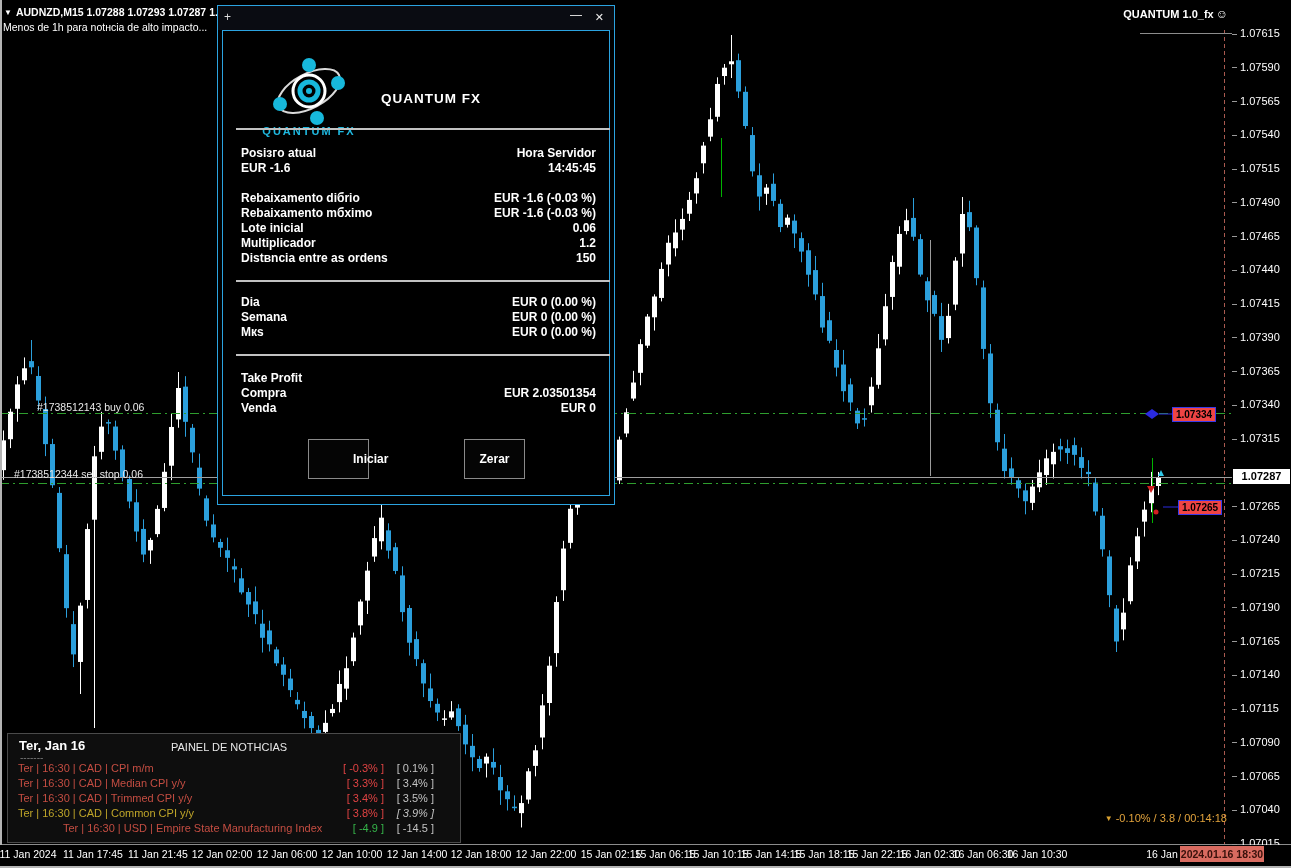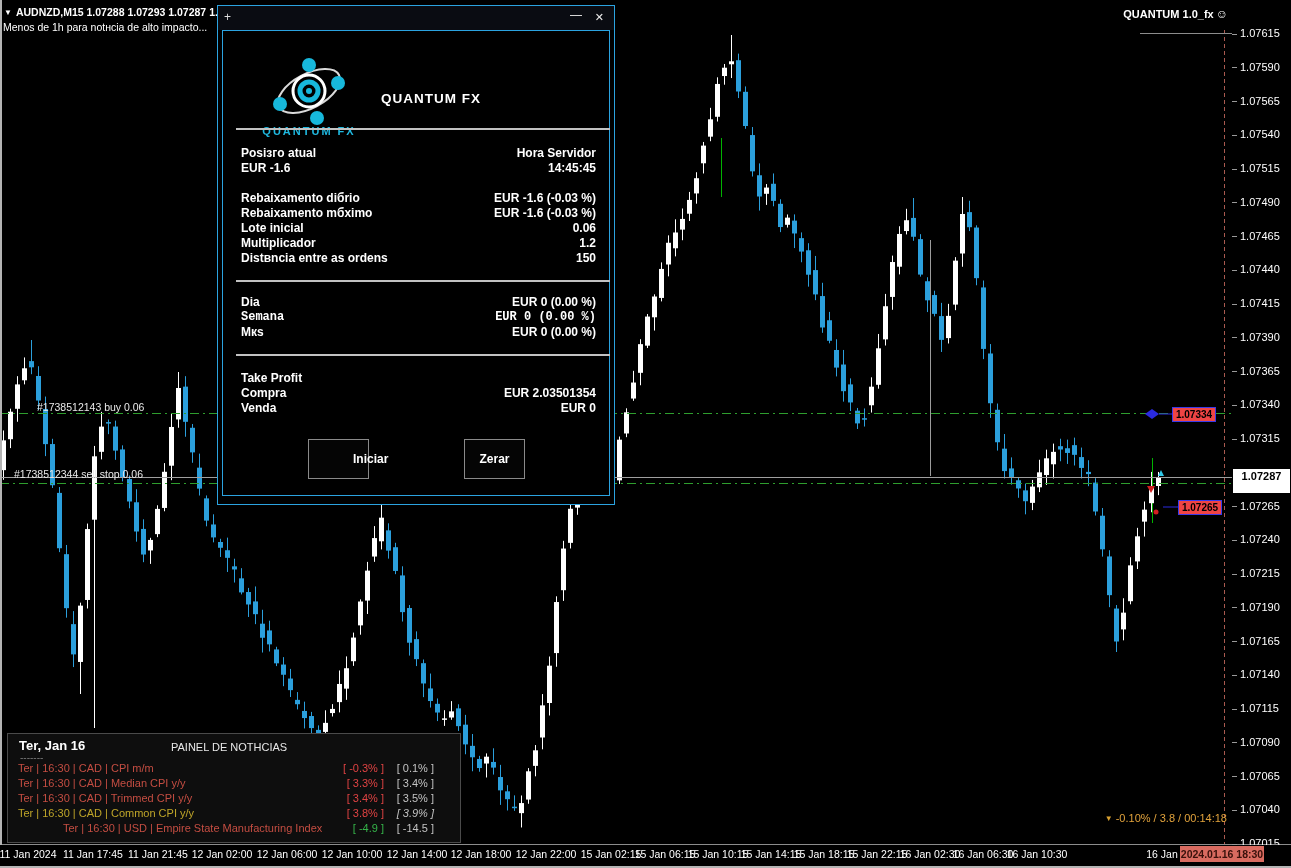--- a/index.html
+++ b/index.html
@@ -19,21 +19,21 @@
   #ea-label{right:63px;top:7px;color:#fff;font-size:11px;font-weight:bold;}
   #ea-label .smiley{font-weight:normal;font-size:12px;margin-left:2px;}
 
   
   .order-lbl{color:#e8e8e8;font-size:10.5px;}
 
   
   #price-axis{position:absolute;left:1232px;top:0;width:59px;height:844px;background:#000;}
   .price-tick-lbl{position:absolute;left:8px;color:#fff;font-size:11px;}
   .price-tick-mark{position:absolute;left:0;width:5px;height:1px;background:#9a9a9a;}
-  #cur-price-badge{position:absolute;left:1px;width:57px;height:24px;background:#fff;color:#000;
+  #cur-price-badge{position:absolute;left:1px;width:57px;height:15px;background:#fff;color:#000;
                    font-size:11px;font-weight:bold;text-align:center;line-height:15px;}
 
   
   .blue-badge{position:absolute;width:42px;height:13px;background:#ef4444;border:1px solid #3a3ae8;
               color:#000;font-size:10px;font-weight:bold;text-align:center;line-height:13px;}
 
   
   #time-axis{position:absolute;left:0;top:845px;width:1291px;height:21px;background:#000;}
   .time-tick-lbl{position:absolute;top:3px;color:#fff;font-size:10.5px;transform:translateX(-50%);}
   #time-cursor-badge{position:absolute;left:1180px;top:1px;width:84px;height:16px;background:#d96b60;
@@ -587,21 +587,21 @@
       <div id="qfx-title">QUANTUM FX</div>
       <div id="qfx-lines">
           <div class="qfx-line" style="top: 114px;"><span>Posiзгo atual</span><span class="rv">Hora Servidor</span></div>
           <div class="qfx-line" style="top: 129px;"><span>EUR -1.6</span><span class="rv">14:45:45</span></div>
           <div class="qfx-line" style="top: 159px;"><span>Rebaixamento diбrio</span><span class="rv">EUR -1.6 (-0.03 %)</span></div>
           <div class="qfx-line" style="top: 174px;"><span>Rebaixamento mбximo</span><span class="rv">EUR -1.6 (-0.03 %)</span></div>
           <div class="qfx-line" style="top: 189px;"><span>Lote inicial</span><span class="rv">0.06</span></div>
           <div class="qfx-line" style="top: 204px;"><span>Multiplicador</span><span class="rv">1.2</span></div>
           <div class="qfx-line" style="top: 219px;"><span>Distвncia entre as ordens</span><span class="rv">150</span></div>
           <div class="qfx-line" style="top: 263px;"><span>Dia</span><span class="rv">EUR 0 (0.00 %)</span></div>
-          <div class="qfx-line" style="top: 278px; font-family: Liberation Mono, monospace;"><span>Semana</span><span class="rv">EUR 0 (0.00 %)</span></div>
+          <div class="qfx-line" style="top: 278px;"><span>Semana</span><span class="rv">EUR 0 (0.00 %)</span></div>
           <div class="qfx-line" style="top: 293px;"><span>Mкs</span><span class="rv">EUR 0 (0.00 %)</span></div>
           <div class="qfx-line" style="top: 339px;"><span>Take Profit</span><span class="rv"></span></div>
           <div class="qfx-line" style="top: 354px;"><span>Compra</span><span class="rv">EUR 2.03501354</span></div>
           <div class="qfx-line" style="top: 369px;"><span>Venda</span><span class="rv">EUR 0</span></div>
         </div>
       <button class="qfx-btn" style="left:85px;top:408px;padding-left:44px;">Iniciar</button>
       <button class="qfx-btn" style="left:241px;top:408px;">Zerar</button>
     <div class="qfx-divider" style="top: 97px;"></div>
         <div class="qfx-divider" style="top: 249px;"></div>
         <div class="qfx-divider" style="top: 323px;"></div>

